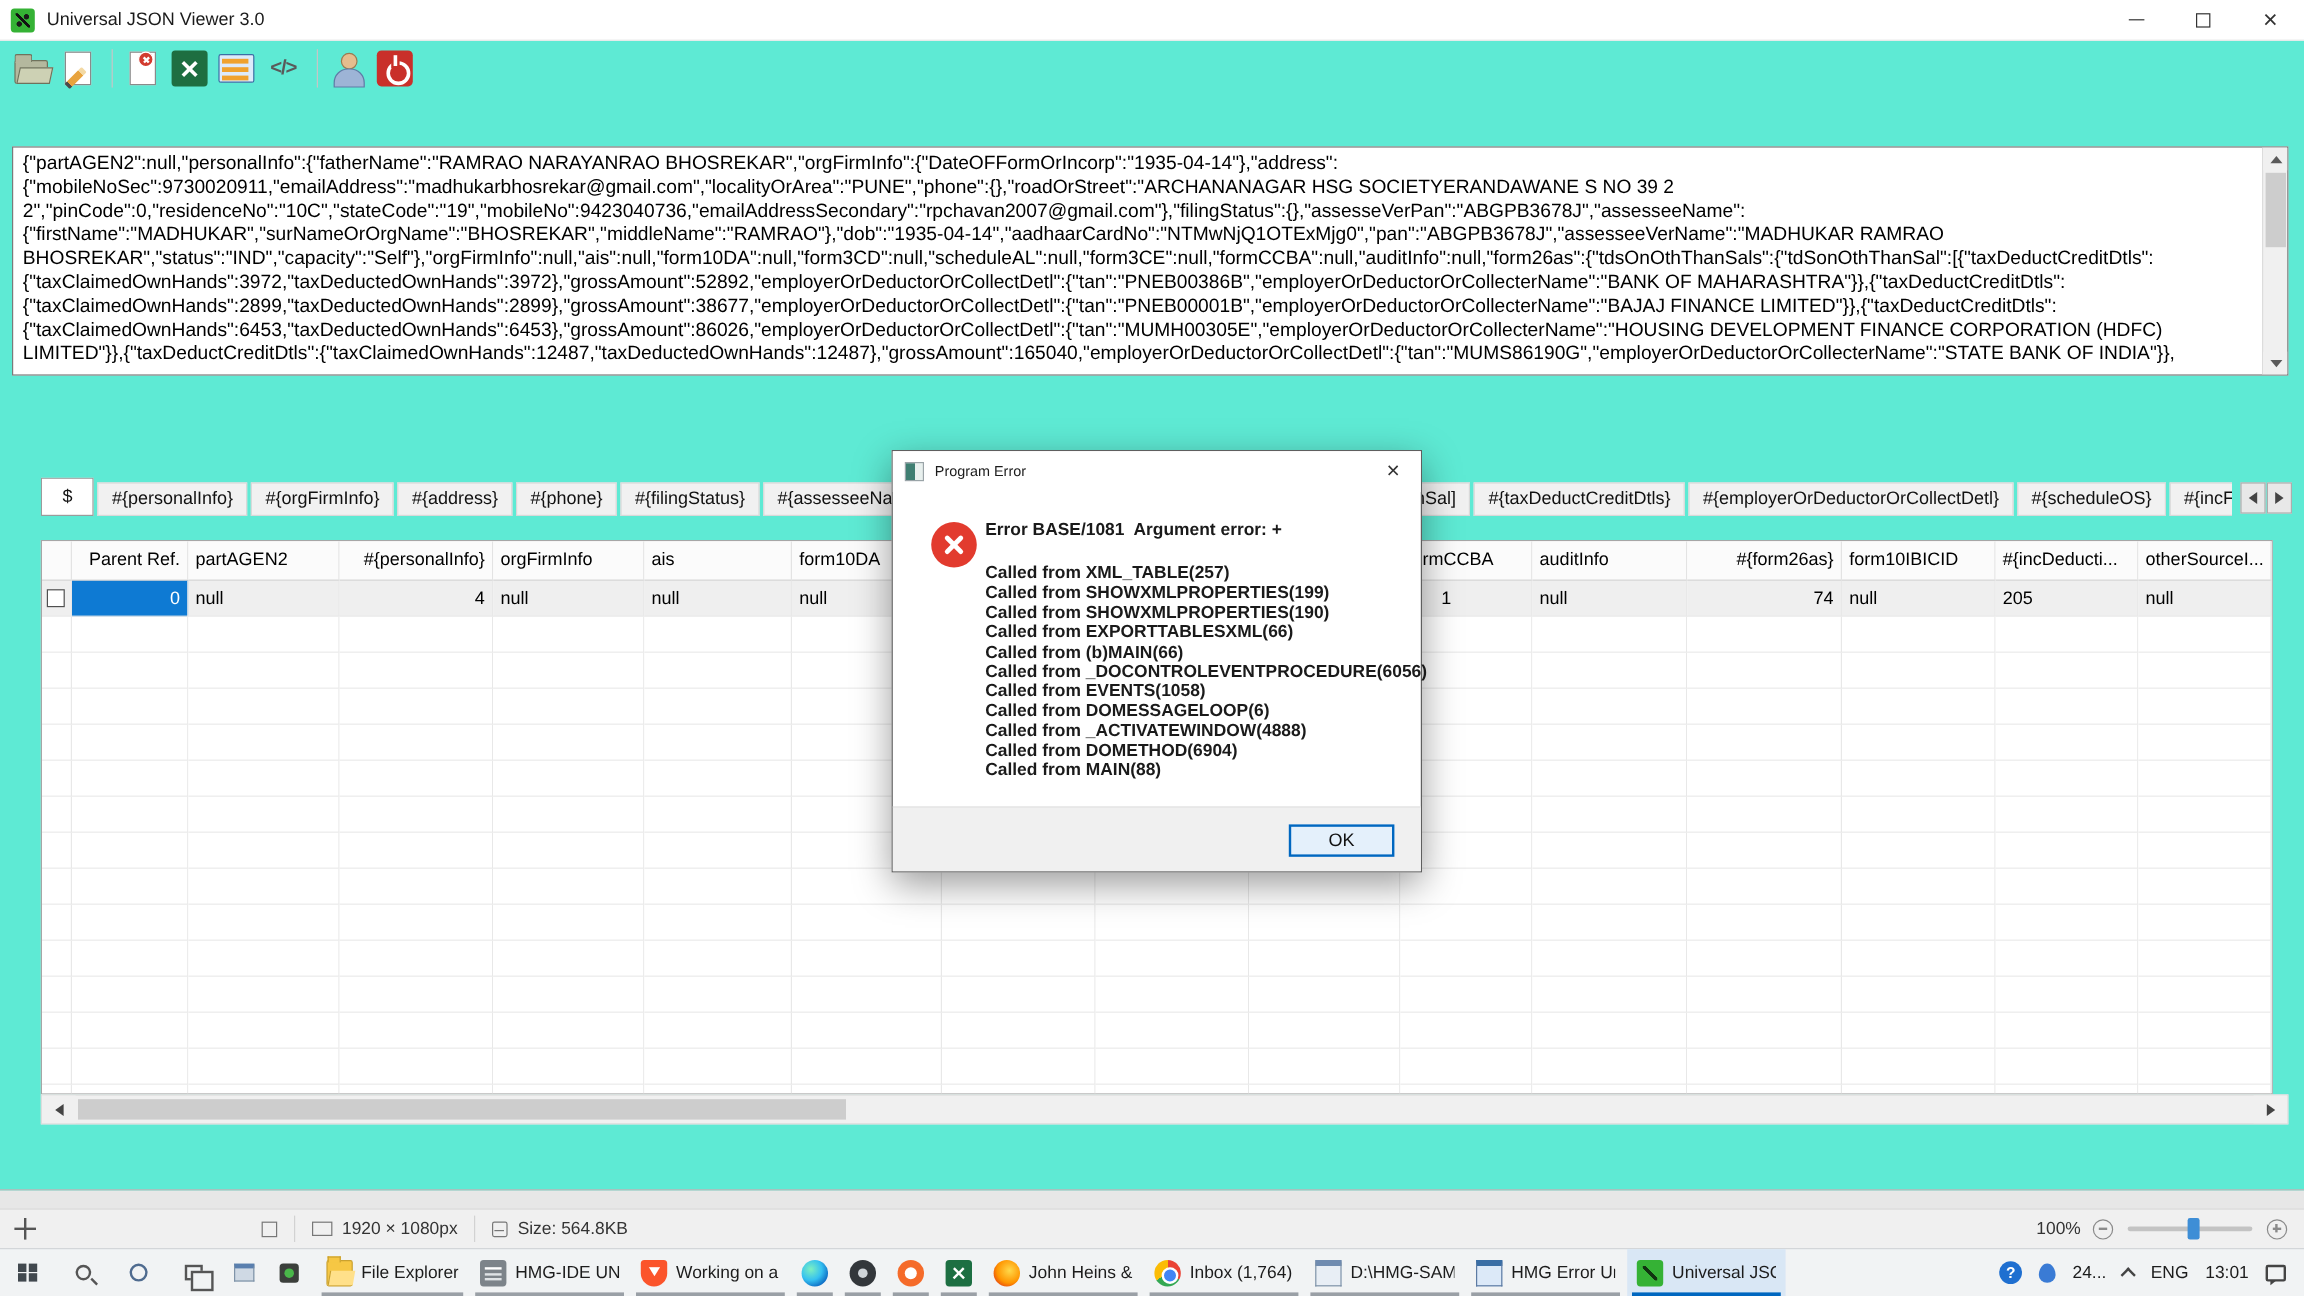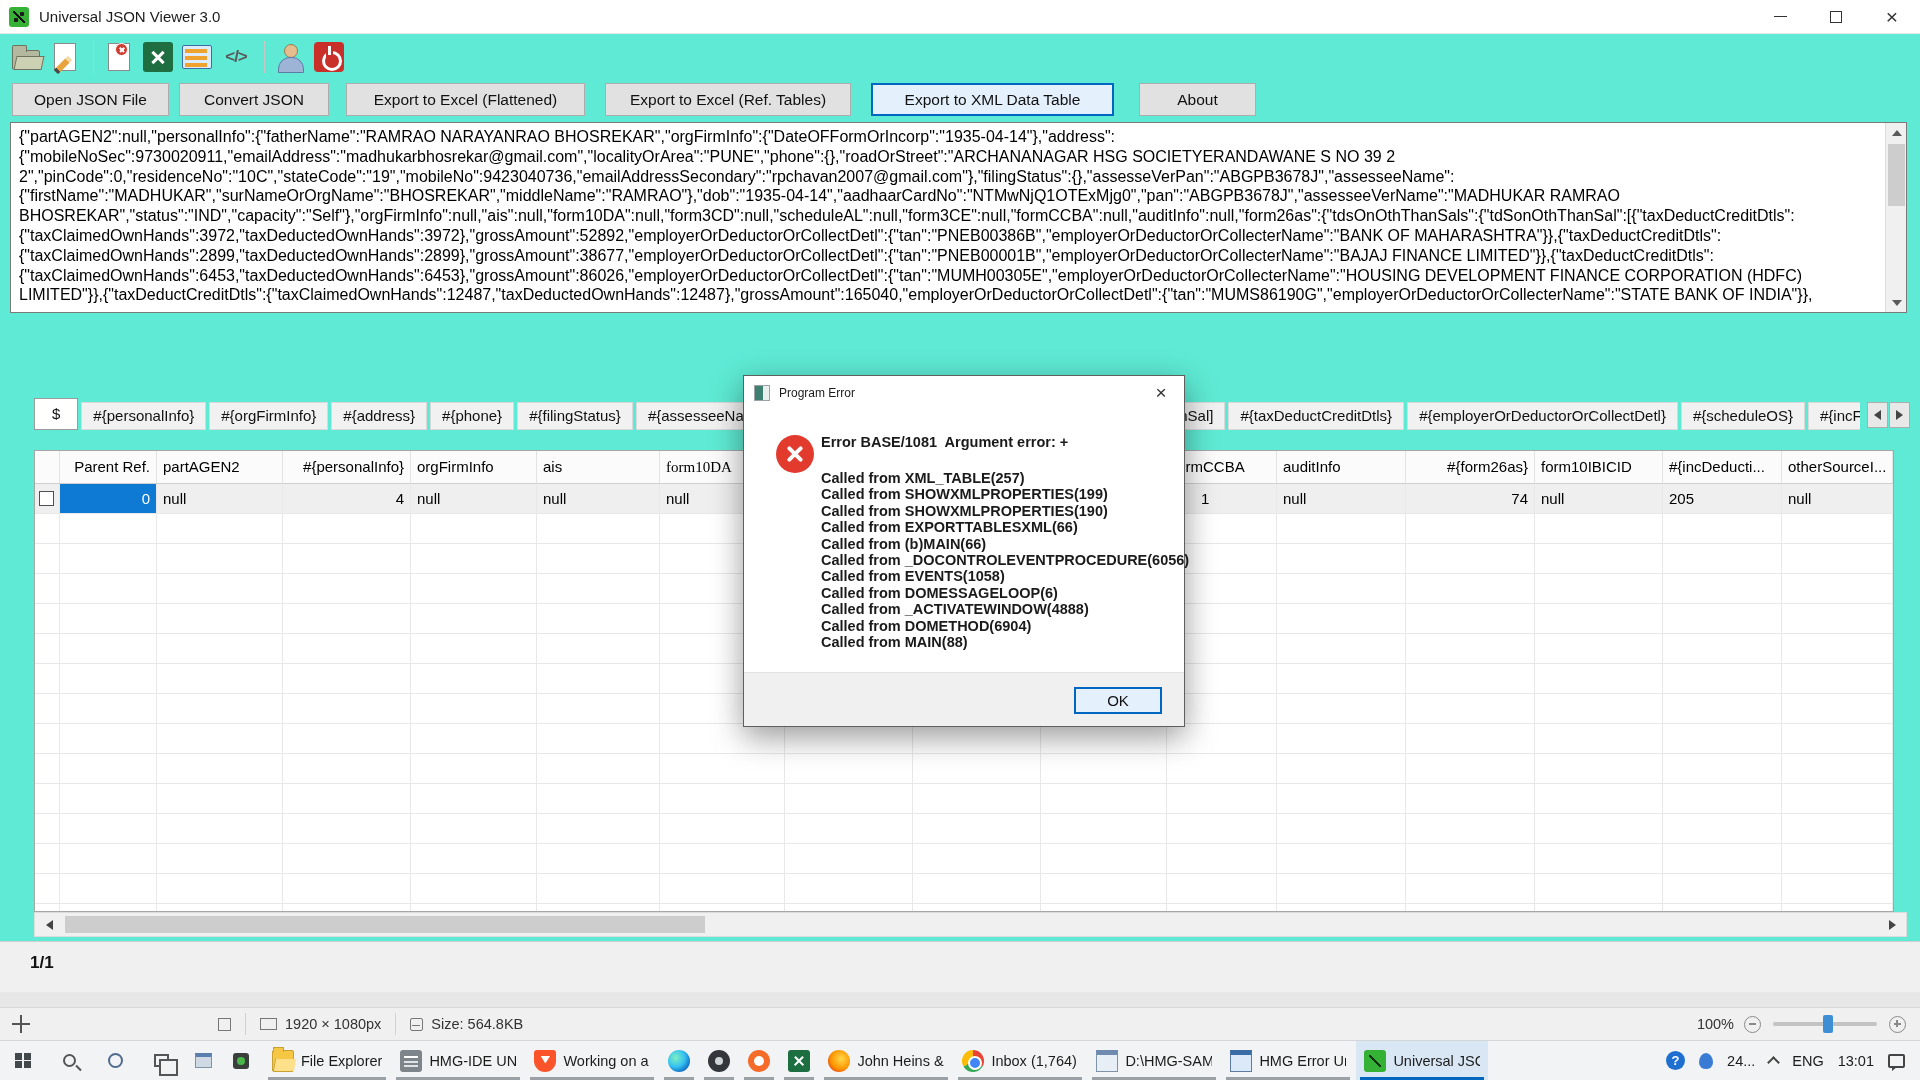--- a/index.html
+++ b/index.html
@@ -225,28 +225,20 @@
         </span>
       <span class="tsep"></span>
       <span class="tool">
           <span class="ic-user"></span>
         </span>
       <span class="tool">
           <span class="ic-power"></span>
         </span>
     </div>
 
-    <div class="actionbar" id="actionbar">
-        <button class="abtn b1">Open JSON File</button>
-        <button class="abtn b2">Convert JSON</button>
-        <button class="abtn b3">Export to Excel (Flattened)</button>
-        <button class="abtn b4">Export to Excel (Ref. Tables)</button>
-        <button class="abtn b5 primary">Export to XML Data Table</button>
-        <button class="abtn b6">About</button>
-      </div>
 
     <div class="jsonbox">
       <div id="json-lines">
           <div class="jline">{"partAGEN2":null,"personalInfo":{"fatherName":"RAMRAO NARAYANRAO BHOSREKAR","orgFirmInfo":{"DateOFFormOrIncorp":"1935-04-14"},"address":</div>
           <div class="jline">{"mobileNoSec":9730020911,"emailAddress":"madhukarbhosrekar@gmail.com","localityOrArea":"PUNE","phone":{},"roadOrStreet":"ARCHANANAGAR HSG SOCIETYERANDAWANE S NO 39 2</div>
           <div class="jline">2","pinCode":0,"residenceNo":"10C","stateCode":"19","mobileNo":9423040736,"emailAddressSecondary":"rpchavan2007@gmail.com"},"filingStatus":{},"assesseVerPan":"ABGPB3678J","assesseeName":</div>
           <div class="jline">{"firstName":"MADHUKAR","surNameOrOrgName":"BHOSREKAR","middleName":"RAMRAO"},"dob":"1935-04-14","aadhaarCardNo":"NTMwNjQ1OTExMjg0","pan":"ABGPB3678J","assesseeVerName":"MADHUKAR RAMRAO</div>
           <div class="jline">BHOSREKAR","status":"IND","capacity":"Self"},"orgFirmInfo":null,"ais":null,"form10DA":null,"form3CD":null,"scheduleAL":null,"form3CE":null,"formCCBA":null,"auditInfo":null,"form26as":{"tdsOnOthThanSals":{"tdSonOthThanSal":[{"taxDeductCreditDtls":</div>
           <div class="jline">{"taxClaimedOwnHands":3972,"taxDeductedOwnHands":3972},"grossAmount":52892,"employerOrDeductorOrCollectDetl":{"tan":"PNEB00386B","employerOrDeductorOrCollecterName":"BANK OF MAHARASHTRA"}},{"taxDeductCreditDtls":</div>
           <div class="jline">{"taxClaimedOwnHands":2899,"taxDeductedOwnHands":2899},"grossAmount":38677,"employerOrDeductorOrCollectDetl":{"tan":"PNEB00001B","employerOrDeductorOrCollecterName":"BAJAJ FINANCE LIMITED"}},{"taxDeductCreditDtls":</div>
@@ -290,21 +282,21 @@
     </div>
 
     <div class="grid">
       <div class="ghead" id="grid-header">
           <div class="hcell cbcol" style="width: 25px;"></div>
           <div class="hcell" style="width: 97px; text-align: right;">Parent Ref.</div>
           <div class="hcell" style="width: 126px;">partAGEN2</div>
           <div class="hcell" style="width: 128px; text-align: right;">#{personalInfo}</div>
           <div class="hcell" style="width: 126px;">orgFirmInfo</div>
           <div class="hcell" style="width: 123px;">ais</div>
-          <div class="hcell" style="width: 125px; font-family: Liberation Serif, serif;">form10DA</div>
+          <div class="hcell" style="width: 125px;">form10DA</div>
           <div class="hcell" style="width: 128px;">form3CD</div>
           <div class="hcell" style="width: 128px;">scheduleAL</div>
           <div class="hcell" style="width: 126px;">form3CE</div>
           <div class="hcell" style="width: 110px;">formCCBA</div>
           <div class="hcell" style="width: 129px;">auditInfo</div>
           <div class="hcell" style="width: 129px; text-align: right;">#{form26as}</div>
           <div class="hcell" style="width: 128px;">form10IBICID</div>
           <div class="hcell" style="width: 119px;">#{incDeducti...</div>
           <div class="hcell" style="width: 111px;">otherSourceI...</div>
         </div>
@@ -585,23 +577,20 @@
     <div class="hscroll">
       <span class="harrow left">
           <span class="tri-left"></span>
         </span>
       <span class="hthumb"></span>
       <span class="harrow right">
           <span class="tri-right"></span>
         </span>
     </div>
 
-    <div class="appstatus">
-      <span class="pager">1/1</span>
-    </div>
   </div>
 
   <div class="dialog">
     <div class="dtitle">
       <span class="dico"></span>
       <span class="dtext">Program Error</span>
       <span class="dclose">×</span>
     </div>
     <span class="erricon"></span>
     <div class="errline">Error BASE/1081  Argument error: +</div>

